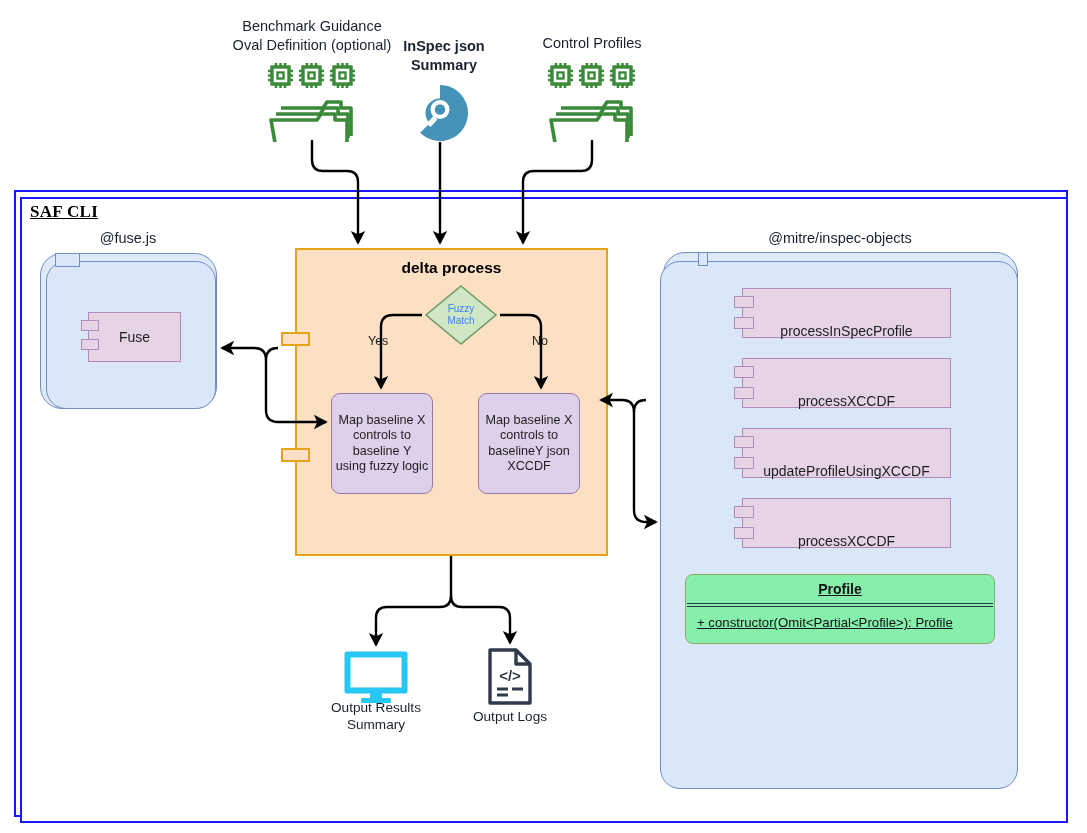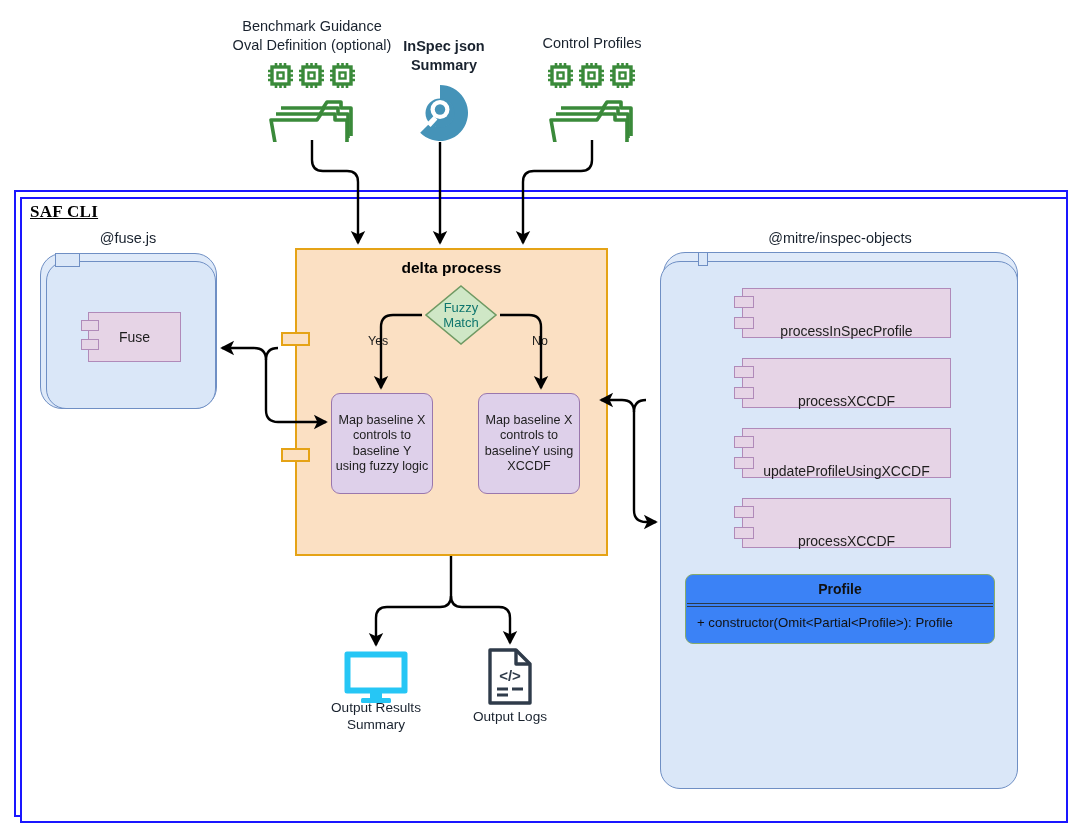--- a/index.html
+++ b/index.html
@@ -25,34 +25,34 @@
   .pkg-caption{font-size:14.5px;color:#19222e;}
 
   
   .delta{border:2.4px solid #e5a316;background:#fbe0c3;}
   .delta-title{font-size:15.5px;font-weight:bold;color:#000;}
   .delta-port{border:2.2px solid #e5a316;background:#fbe0c3;}
 
   
   .task{border:1.8px solid #9a77ad;background:#ded0ea;border-radius:9px;
         font-size:12.6px;color:#1d1d1d;line-height:1.22;padding:3px;}
-  .diamond-txt{font-size:13px;color:#0f766e;line-height:1.18;}
+  .diamond-txt{font-size:10px;color:#3b82f6;line-height:1.18;}
   .edge-label{font-size:12.4px;color:#1d1d1d;}
 
   
   .comp{border:1.4px solid #b08ab9;background:#e6d4e6;}
   .comp-label{font-size:14px;color:#1d1d1d;margin-top:36px;}
   .comp-nub{border:1.4px solid #b08ab9;background:#e6d4e6;}
 
   
   .fuse-box{border:1.4px solid #b08ab9;background:#e6d4e6;}
   .fuse-label{font-size:14px;color:#1d1d1d;}
 
   
-  .uml{border:1.3px solid #87ab6b;background:#3b82f6;border-radius:8px;}
+  .uml{border:1.3px solid #87ab6b;background:#86efac;border-radius:8px;text-decoration:underline;}
   .uml-hd{font-size:14px;font-weight:bold;color:#111;}
   .uml-sep{background:#2b3a4a;}
   .uml-row{font-size:13.2px;color:#111;}
 
   
   .outcap{font-size:13.6px;color:#19222e;line-height:1.25;}
 
   svg{display:block;}
 </style>
 </head>
@@ -176,21 +176,21 @@
   <div class="abs task ctr" style="left:331px;top:393px;width:102px;height:101px;flex-direction:column;">
     <span>Map baseline X</span>
     <span>controls to</span>
     <span>baseline Y</span>
     <span>using fuzzy logic</span>
   </div>
 
   <div class="abs task ctr" style="left:478px;top:393px;width:102px;height:101px;flex-direction:column;">
     <span>Map baseline X</span>
     <span>controls to</span>
-    <span>baselineY using</span>
+    <span>baselineY json</span>
     <span>XCCDF</span>
   </div>
 
   <div class="abs pkg-caption ctr" style="left:720px;top:228px;width:240px;height:20px;">@mitre/inspec-objects</div>
   <div class="abs pkg-shadow" style="left:663px;top:252px;width:355px;height:536px;"></div>
   <div class="abs pkg-main" style="left:660px;top:261px;width:358px;height:528px;"></div>
   <div class="abs pkg-tab" style="left:698px;top:252px;width:10px;height:14px;"></div>
 
   <div class="abs comp ctr" style="left:742px;top:288px;width:209px;height:50px;">
     <span class="comp-label">processInSpecProfile</span>

